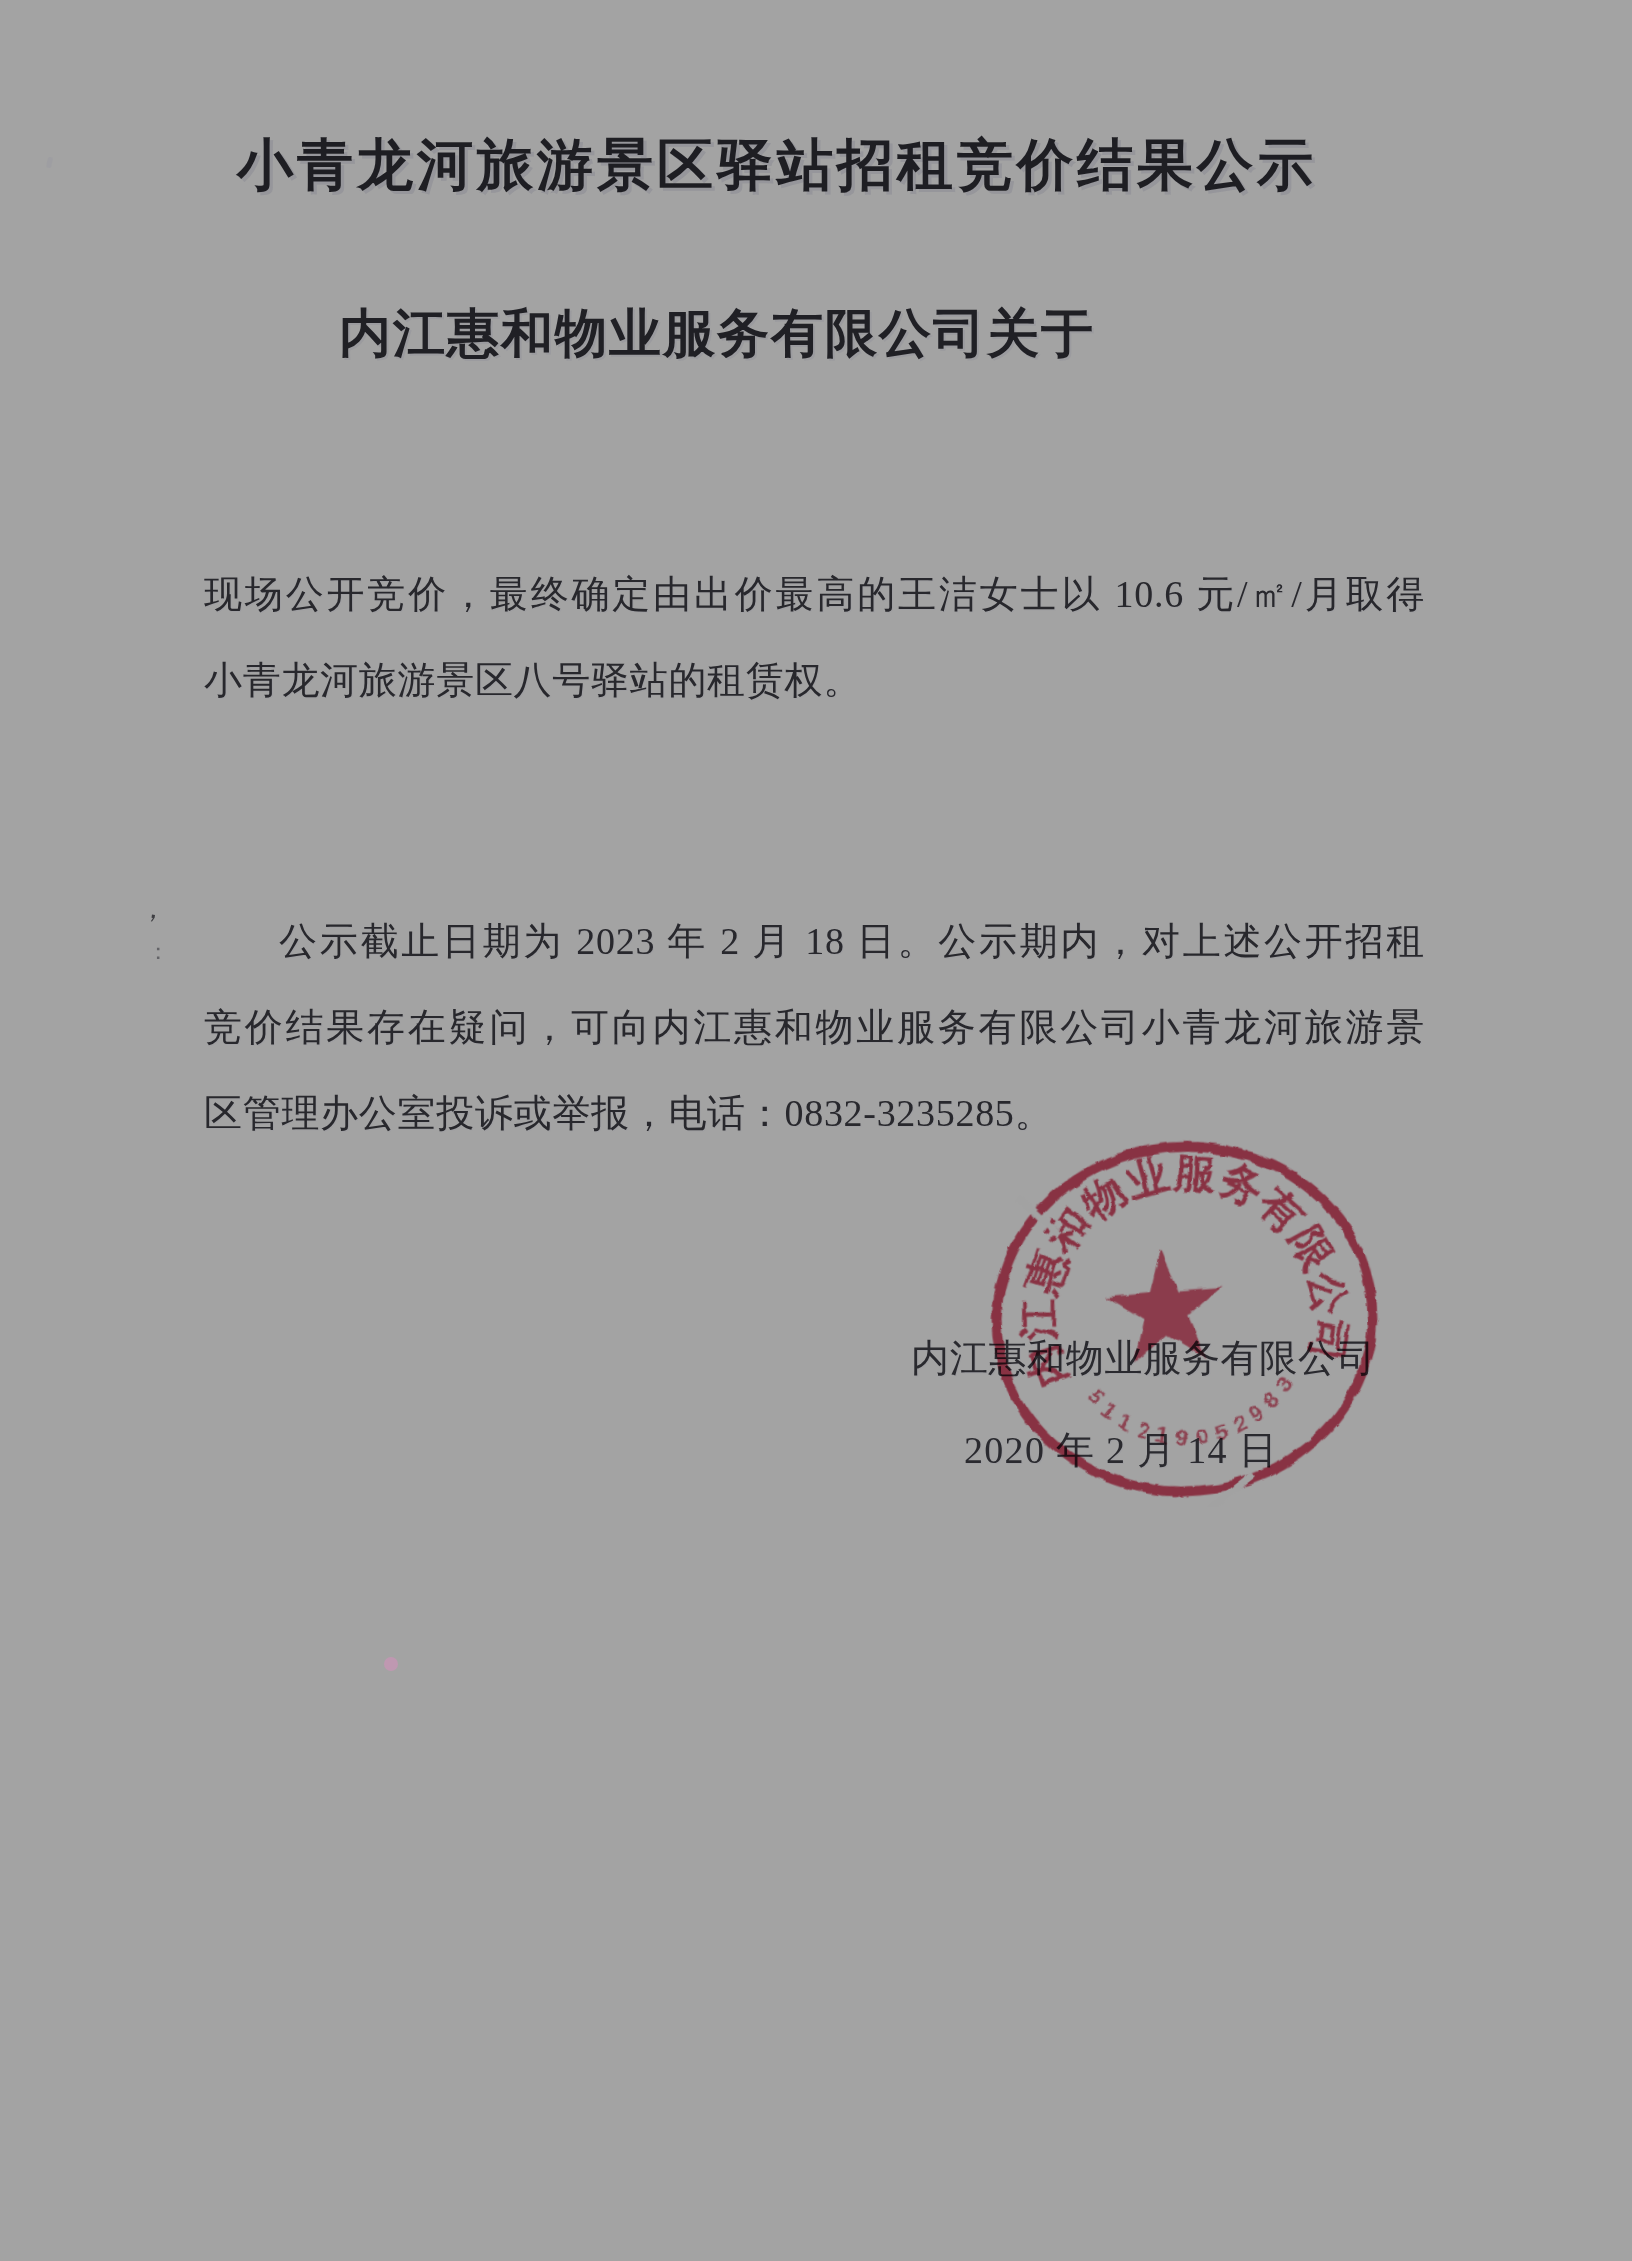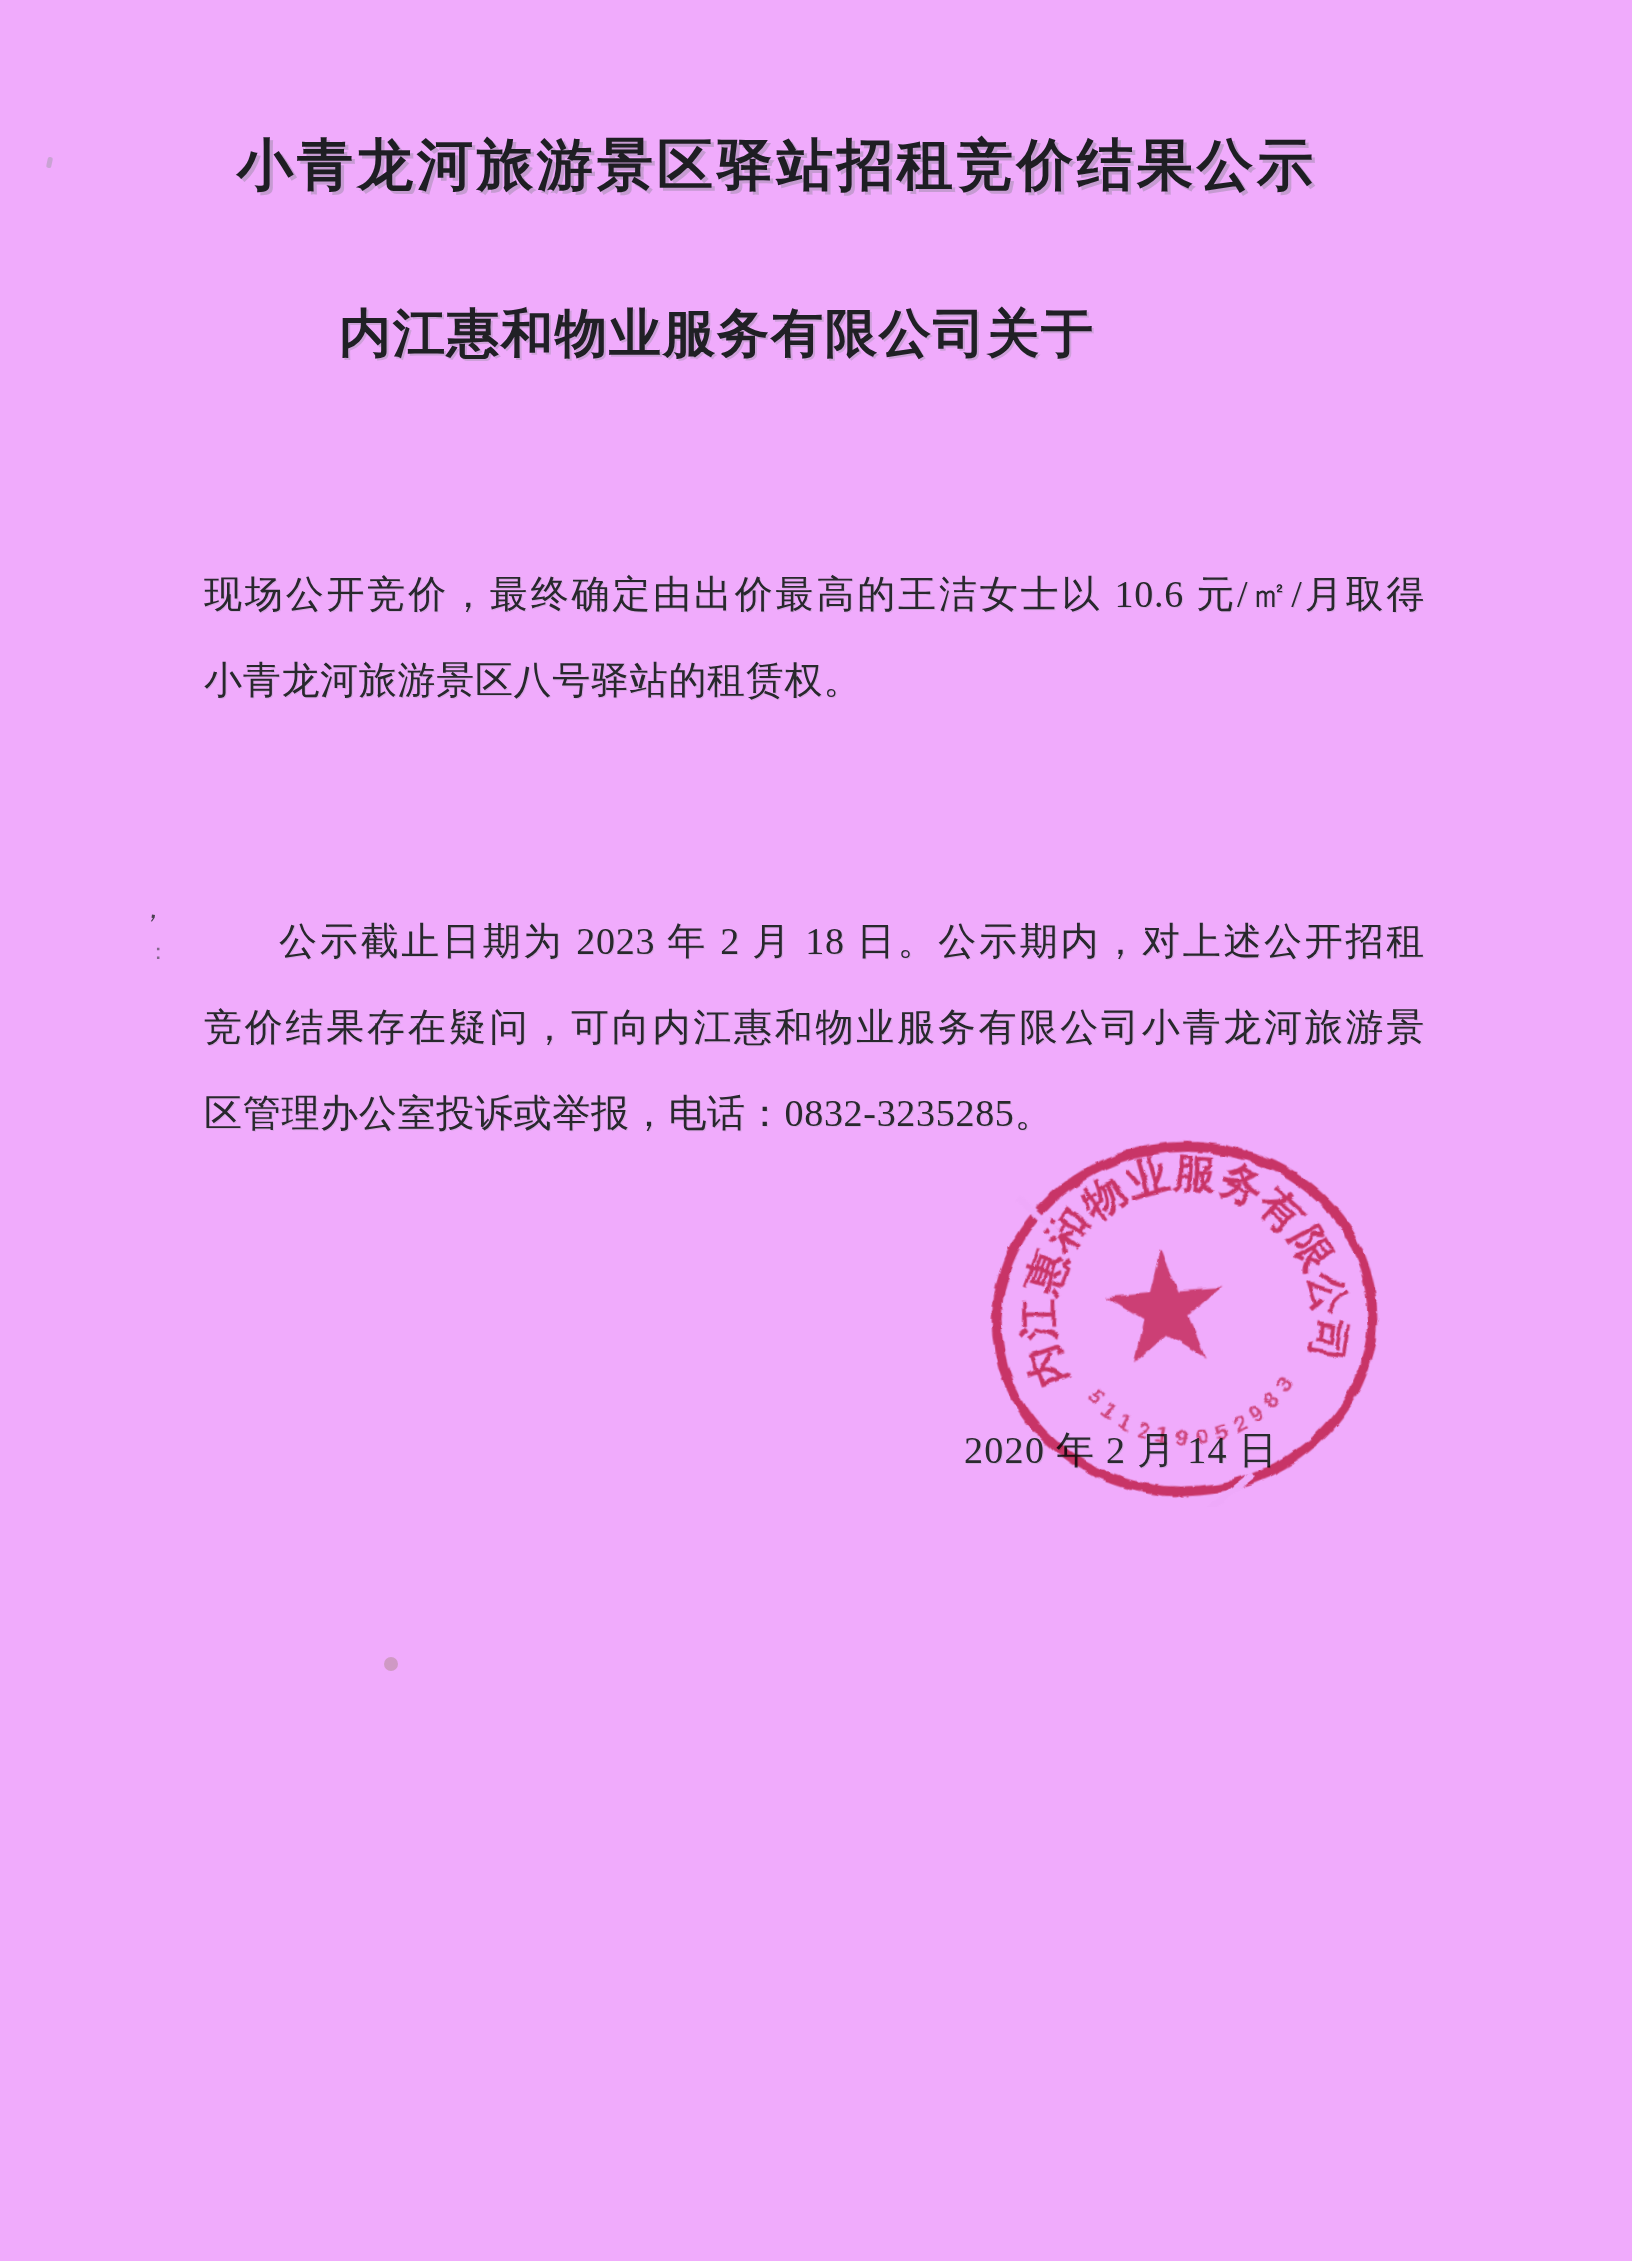--- a/index.html
+++ b/index.html
@@ -8,21 +8,21 @@
   }
   body {
     width: 1632px; height: 2261px;
     position: relative;
     overflow: hidden;
     font-family: "Liberation Serif", "DejaVu Serif", serif;
     color: #27272b;
   }
   .page {
     position: absolute; inset: 0;
-    background: #f0abfc;
+    background: #a3a3a3;
   }
   
   .doc-title {
     position: absolute;
     left: 204px; width: 1224px; top: 130px;
     margin: 0; margin-left: -39px;
     font-family: "Liberation Sans", "DejaVu Sans", sans-serif;
     font-weight: bold;
     font-size: 56px; line-height: 69px;
     letter-spacing: 4px;
@@ -135,20 +135,21 @@
     <div class="body-line jfull">现场公开竞价，最终确定由出价最高的王洁女士以 10.6 元/㎡/月取得</div>
     <div class="body-line jleft">小青龙河旅游景区八号驿站的租赁权。</div>
   </div>
 
   <div class="body-block p2">
     <div class="body-line jfull indent2">公示截止日期为 2023 年 2 月 18 日。公示期内，对上述公开招租</div>
     <div class="body-line jfull">竞价结果存在疑问，可向内江惠和物业服务有限公司小青龙河旅游景</div>
     <div class="body-line jleft">区管理办公室投诉或举报，电话：0832-3235285。</div>
   </div>
 
+  <div class="sig-line">内江惠和物业服务有限公司</div>
   <div class="date-line">2020 年 2 月 14 日</div>
 
   <svg class="stamp-svg" viewBox="0 0 616 566" xmlns="http://www.w3.org/2000/svg">
     <defs>
       <filter id="rough" x="-10%" y="-10%" width="120%" height="120%">
         <feTurbulence type="fractalNoise" baseFrequency="0.035" numOctaves="3" seed="7" result="n"></feTurbulence>
         <feDisplacementMap in="SourceGraphic" in2="n" scale="9" xChannelSelector="R" yChannelSelector="G"></feDisplacementMap>
       </filter>
     </defs>
 

